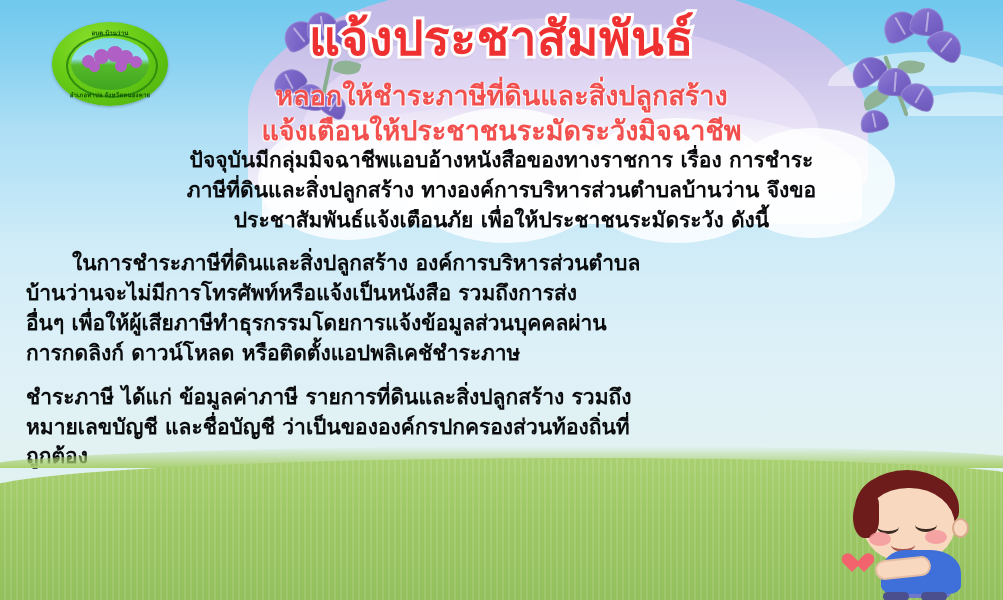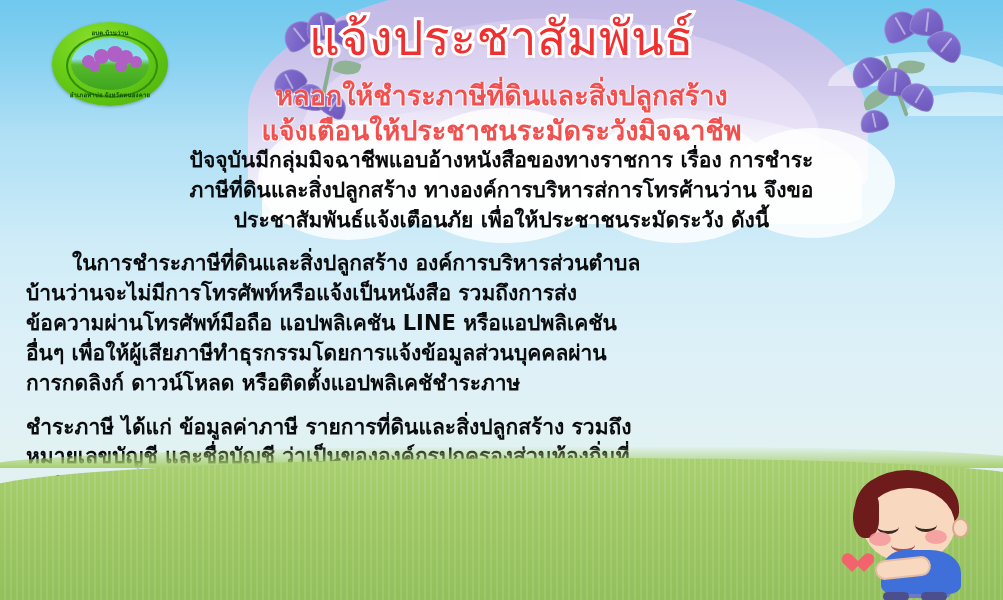--- a/index.html
+++ b/index.html
@@ -95,21 +95,21 @@
     font-size:6px;font-weight:bold;letter-spacing:.2px;white-space:nowrap;overflow:hidden;
   }
   .logo-text-top{top:6px;}
   .logo-text-bot{bottom:6px;}
 
   
   .title-wrap{position:absolute;left:0;right:0;top:14px;text-align:center;}
   .main-title{
     display:inline-block;
     font-family:"DejaVu Sans","Liberation Sans",sans-serif;
-    font-size:48px;font-weight:normal;line-height:1.04;
+    font-size:48px;font-weight:bold;line-height:1.04;
     color:#ef3030;
     letter-spacing:.5px;
     -webkit-text-stroke:6px #ffffff;
     paint-order:stroke fill;
     text-shadow:
        0 0 2px #fff, 0 0 4px #fff,
        2px 2px 0 rgba(255,255,255,.9),
       -2px 2px 0 rgba(255,255,255,.9),
        2px -2px 0 rgba(255,255,255,.9),
       -2px -2px 0 rgba(255,255,255,.9),
@@ -288,28 +288,27 @@
   </div>
   <div class="sub-title">
     <div>หลอกให้ชำระภาษีที่ดินและสิ่งปลูกสร้าง</div>
     <div>แจ้งเตือนให้ประชาชนระมัดระวังมิจฉาชีพ</div>
   </div>
 
   <div class="body-text">
 
     <div class="para center">
       <span class="ln">ปัจจุบันมีกลุ่มมิจฉาชีพแอบอ้างหนังสือของทางราชการ เรื่อง การชำระ</span>
-      <span class="ln">ภาษีที่ดินและสิ่งปลูกสร้าง ทางองค์การบริหารส่การโทรศ้านว่าน จึงขอ</span>
+      <span class="ln">ภาษีที่ดินและสิ่งปลูกสร้าง ทางองค์การบริหารส่วนตำบลบ้านว่าน จึงขอ</span>
       <span class="ln">ประชาสัมพันธ์แจ้งเตือนภัย เพื่อให้ประชาชนระมัดระวัง ดังนี้</span>
     </div>
 
     <div class="para">
       <span class="ln"><span class="indent"></span><span>ในการชำระภาษีที่ดินและสิ่งปลูกสร้าง องค์การบริหารส่วนตำบล</span></span>
       <span class="ln">บ้านว่านจะไม่มีการโทรศัพท์หรือแจ้งเป็นหนังสือ รวมถึงการส่ง</span>
-      <span class="ln">ข้อความผ่านโทรศัพท์มือถือ แอปพลิเคชัน LINE หรือแอปพลิเคชัน</span>
       <span class="ln">อื่นๆ เพื่อให้ผู้เสียภาษีทำธุรกรรมโดยการแจ้งข้อมูลส่วนบุคคลผ่าน</span>
       <span class="ln">การกดลิงก์ ดาวน์โหลด หรือติดตั้งแอปพลิเคชัชำระภาษ</span>
     </div>
 
     <div class="para">
       <span class="ln">ชำระภาษี ได้แก่ ข้อมูลค่าภาษี รายการที่ดินและสิ่งปลูกสร้าง รวมถึง</span>
       <span class="ln">หมายเลขบัญชี และชื่อบัญชี ว่าเป็นขององค์กรปกครองส่วนท้องถิ่นที่</span>
       <span class="ln">ถูกต้อง</span>
     </div>
 

